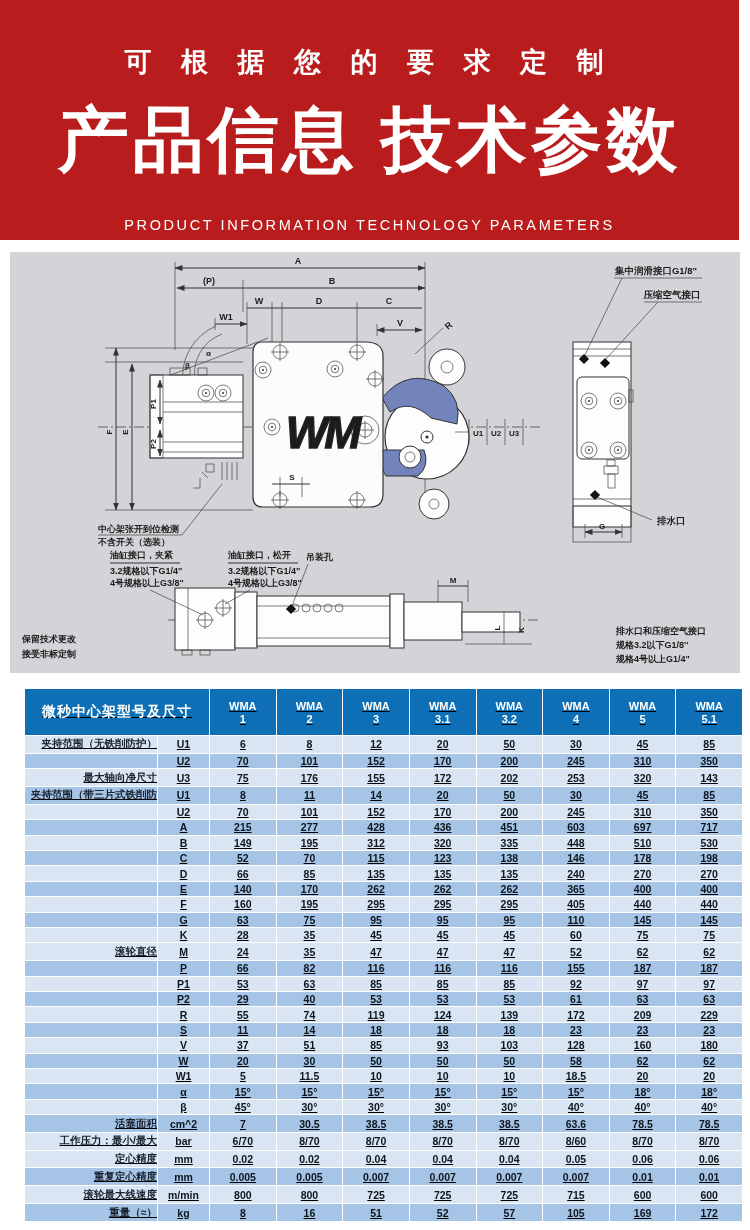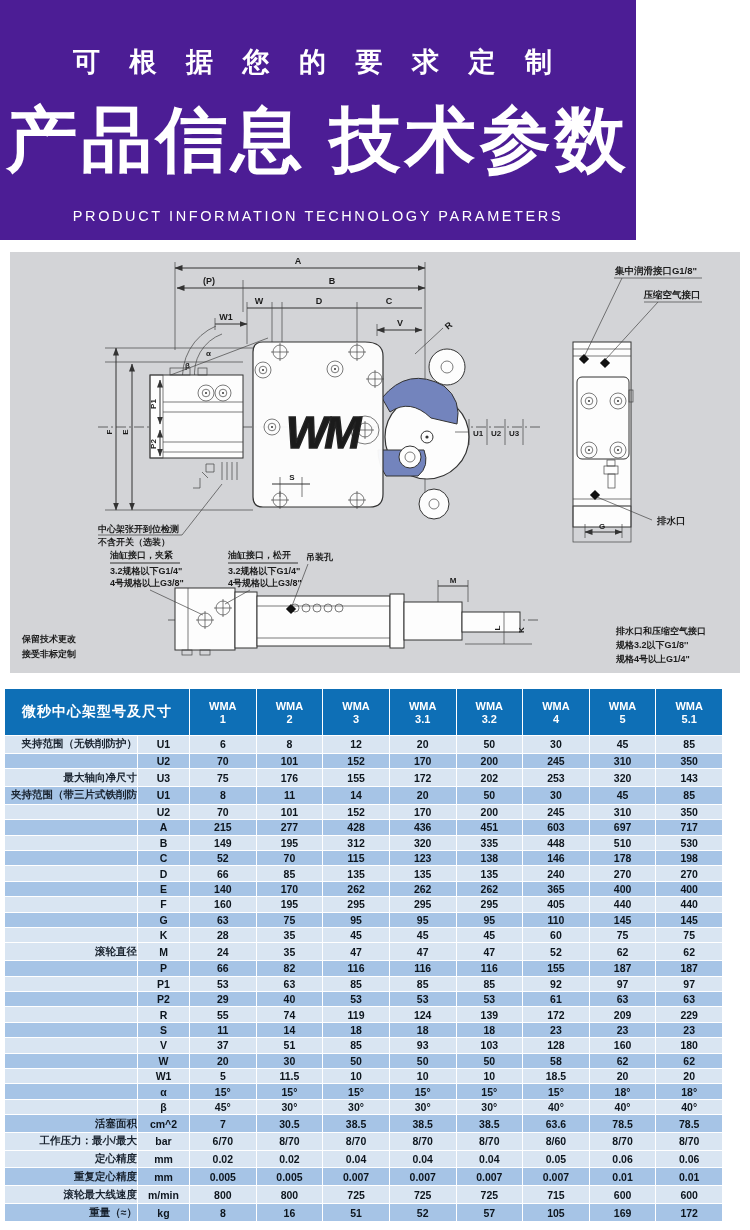--- a/index.html
+++ b/index.html
@@ -1,37 +1,37 @@
 <!DOCTYPE html>
 <html><head>
 <meta charset="utf-8">
 <style>
   html,body{margin:0;padding:0;}
   body{width:750px;height:1230px;background:#ffffff;overflow:hidden;
        font-family:"Liberation Sans","DejaVu Sans",sans-serif;}
   
-  .banner{width:636px;height:240px;background:#4c1d95;color:#fff;text-align:center;box-sizing:border-box;}
+  .banner{width:739px;height:240px;background:#b91c1c;color:#fff;text-align:center;box-sizing:border-box;}
   .banner .tagline{padding-top:44px;font-size:27px;font-weight:600;letter-spacing:11px;}
   .banner .title{margin-top:13px;font-size:71px;font-weight:700;letter-spacing:4px;}
-  .banner .subtitle{margin-top:20px;font-size:14.5px;font-weight:500;letter-spacing:2.6px;}
+  .banner .subtitle{margin-top:29px;font-size:14.5px;font-weight:500;letter-spacing:2.6px;}
   
   .panel{margin:12px 10px 15px 10px;width:730px;height:421px;background:#d3d4d7;}
   svg text{fill:#1b1b1b;}
   .ln{stroke:#333;stroke-width:1;fill:none;}
   .lnthin{stroke:#444;stroke-width:0.7;fill:none;}
   .cl{stroke:#444;stroke-width:0.8;fill:none;stroke-dasharray:10 3 2 3;}
   .wh{fill:#fdfdfd;stroke:#333;stroke-width:1.2;}
   .wh2{fill:#fdfdfd;stroke:#333;stroke-width:1;}
   .bl{fill:#7384bd;stroke:#333;stroke-width:1;}
   .dim{font-size:9px;font-weight:700;}
   .dims{font-size:8px;font-weight:700;}
   .ann{font-size:9.5px;font-weight:700;}
   .ann2{font-size:9px;font-weight:700;}
   
-  .spec{border-collapse:collapse;table-layout:fixed;width:719px;height:534px;margin-left:4px;}
+  .spec{border-collapse:collapse;table-layout:fixed;width:719px;height:534px;margin-left:24px;text-decoration:underline;}
   .spec th,.spec td{border:1px solid #fff;overflow:hidden;white-space:nowrap;padding:0;}
   .spec thead th{background:#0e6fb6;color:#fff;height:46px;font-weight:700;}
   .spec th.corner{font-size:14px;letter-spacing:1px;}
   .spec th .m1{display:block;font-size:11px;line-height:13px;margin-top:2px;}
   .spec th .m2{display:block;font-size:11px;line-height:13px;}
   .spec tr.alt0 td{background:#d9e5f2;}
   .spec tr.alt1 td{background:#a6c4e6;}
   .spec td.lab{text-align:right;padding-left:6px;font-size:10.5px;font-weight:600;color:#18222e;}
   .spec td.sym,.spec td.val{text-align:center;font-weight:700;font-size:10.5px;color:#0d151d;}
 </style>

